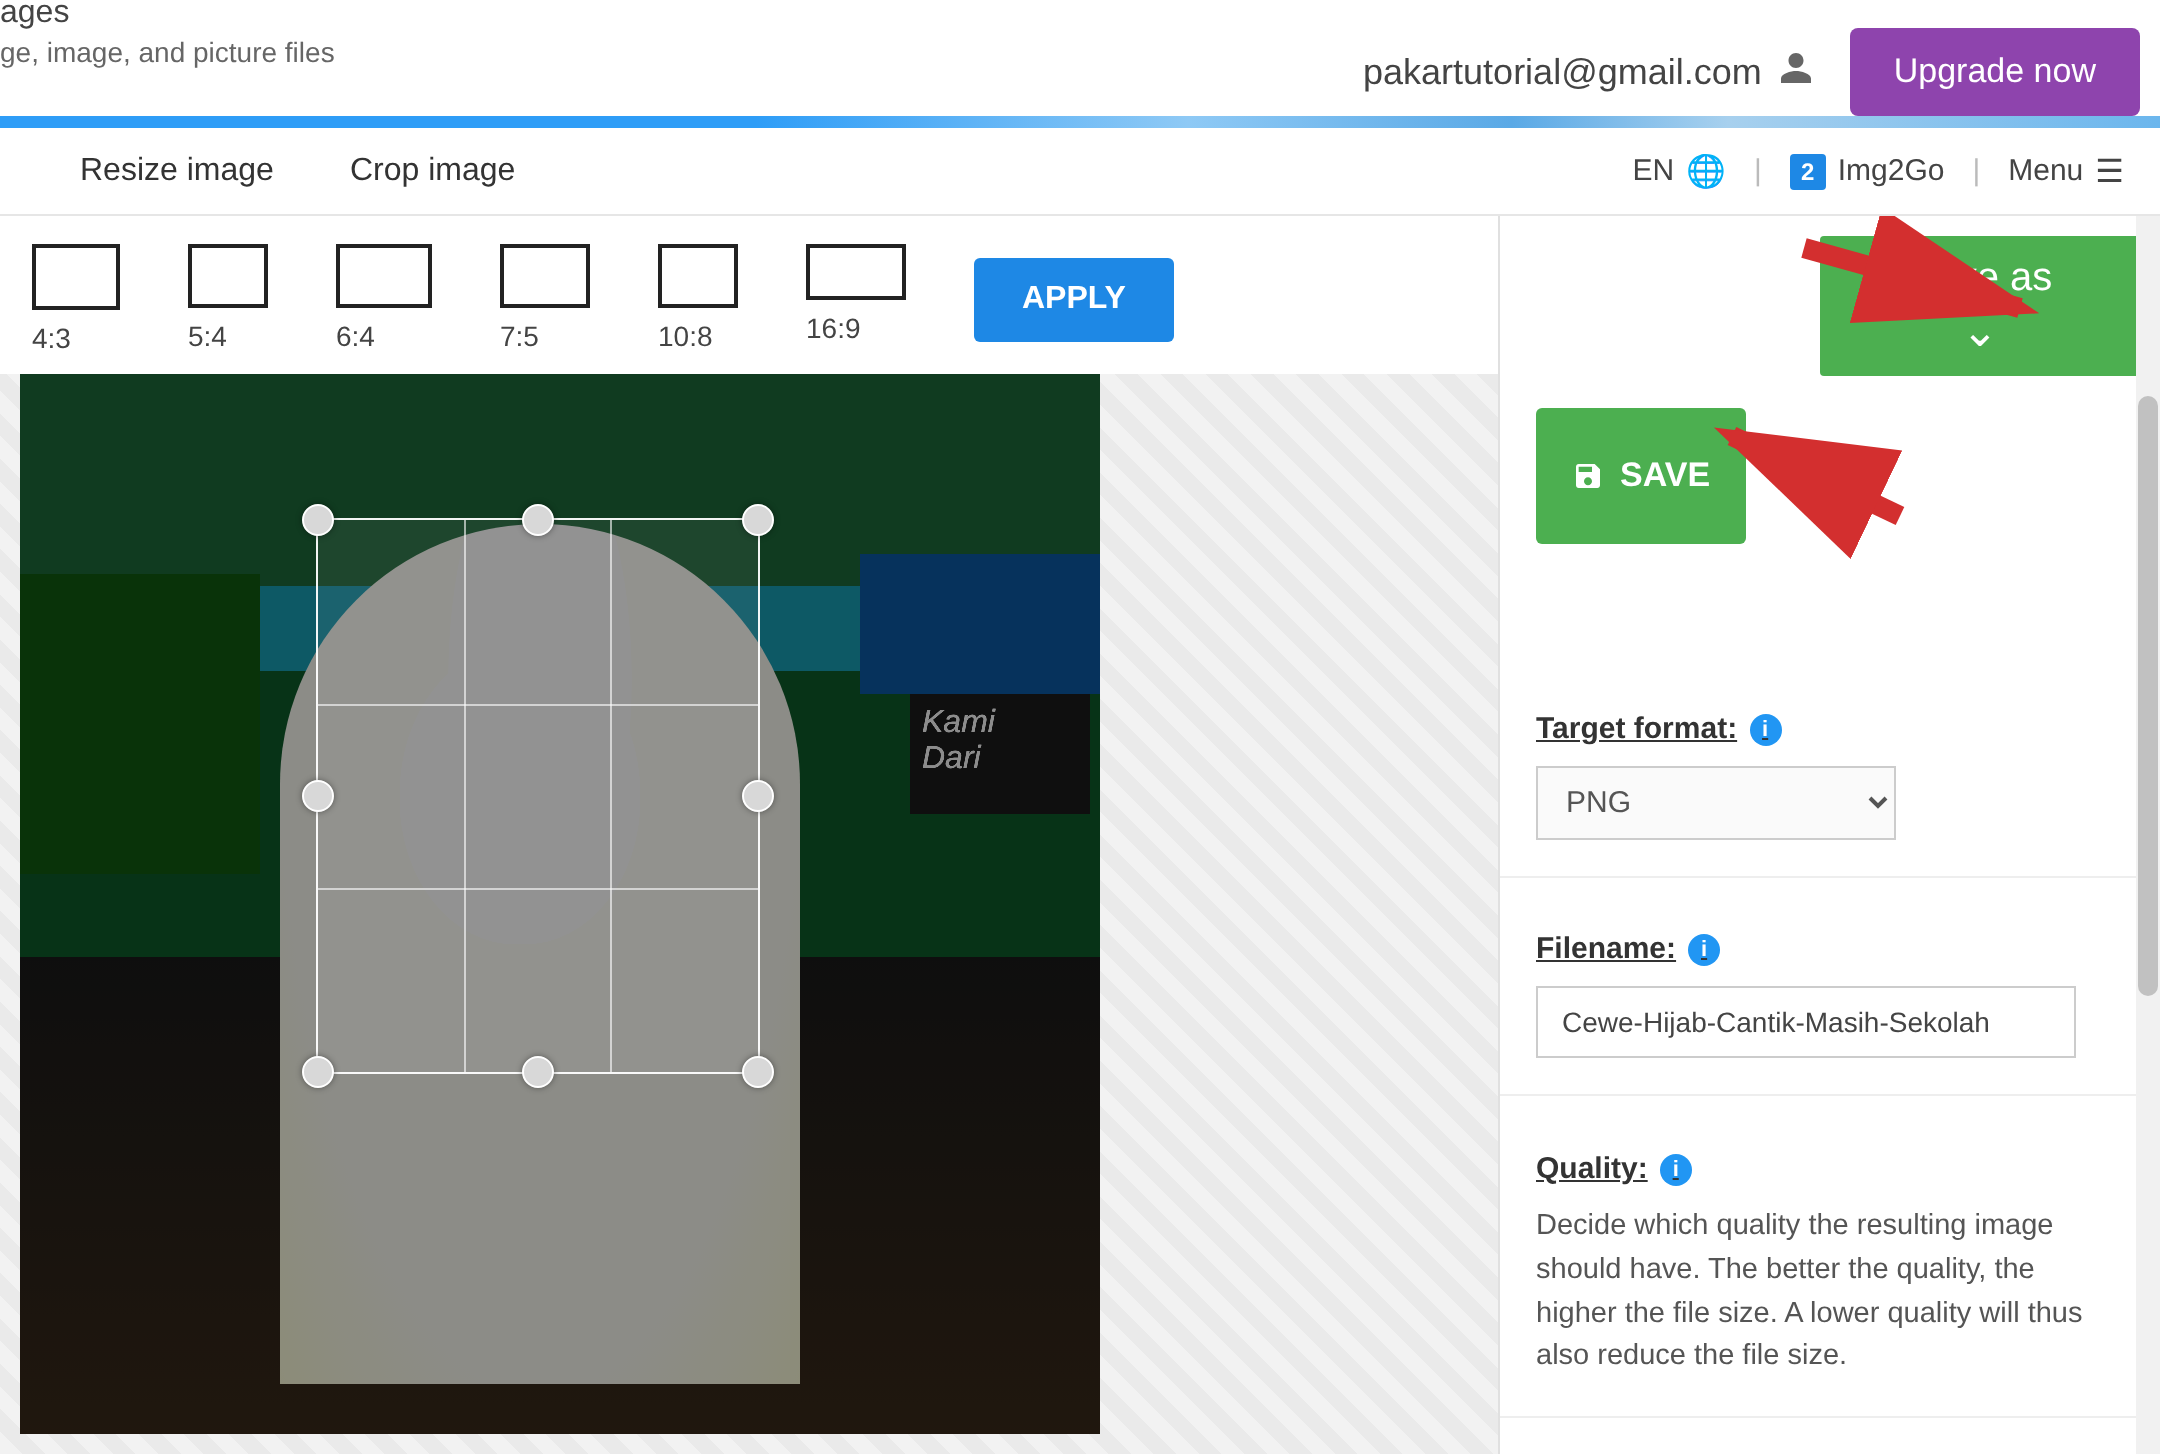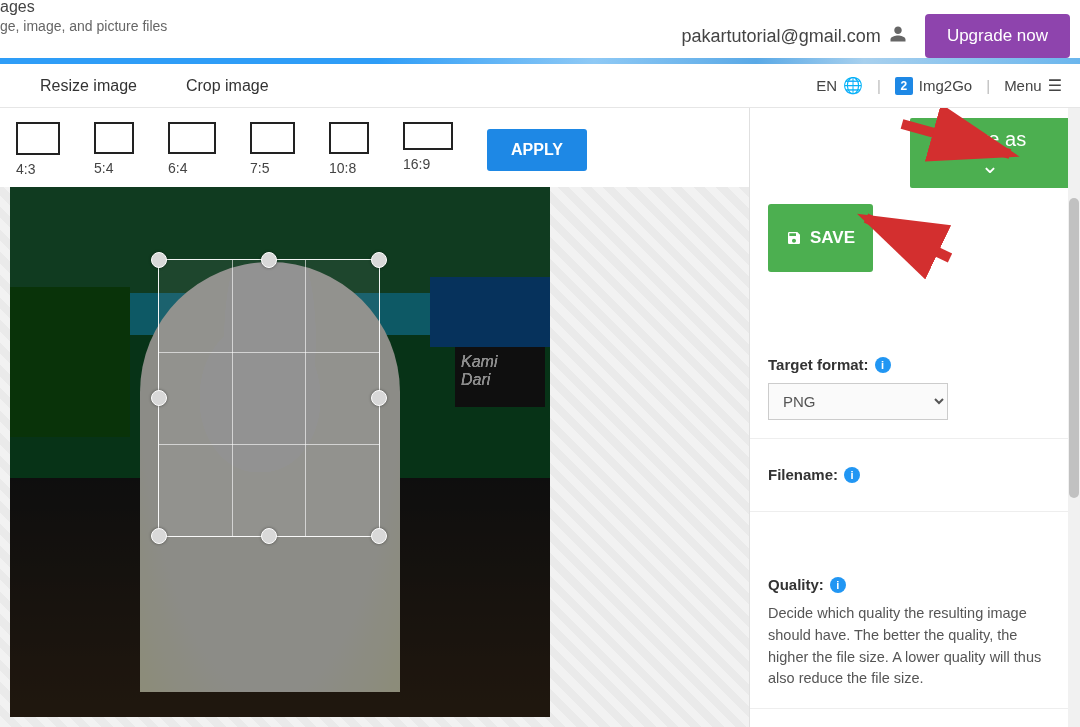--- a/index.html
+++ b/index.html
@@ -13,21 +13,21 @@
   .header-right { display: flex; align-items: center; gap: 18px; padding-top: 14px; }
   .user-email { font-size: 18px; color: #444; display: flex; align-items: center; gap: 8px; }
   .user-icon svg { width: 18px; height: 18px; fill: #666; }
   .upgrade-btn { background: #8e44ad; color: #fff; border: none; border-radius: 4px; padding: 12px 22px; font-size: 17px; cursor: pointer; }
 
   
   .divider { height: 6px; background: linear-gradient(90deg, #2e9df7 0%, #2e9df7 35%, #8ec9f5 55%, #5aa9e6 70%, #a7d0ee 80%, #6bb6ed 100%); }
 
   
   .nav-row { display: flex; justify-content: space-between; align-items: center; height: 44px; padding: 0 18px 0 40px; border-bottom: 1px solid #e6e6e6; }
-  .nav-left { display: flex; gap: 49px; align-items: center; }
+  .nav-left { display: flex; gap: 38px; align-items: center; }
   .nav-link { font-size: 16px; color: #333; cursor: pointer; }
   .nav-right { display: flex; align-items: center; gap: 14px; font-size: 15px; color: #444; }
   .nav-sep { color: #bbb; }
   .nav-item { display: flex; align-items: center; gap: 6px; cursor: pointer; }
   .globe-icon, .menu-icon { font-size: 16px; }
   .img2go-badge { display:inline-flex; align-items:center; justify-content:center; width:18px; height:18px; background:#1e88e5; color:#fff; font-size:12px; font-weight:bold; border-radius:2px; }
 
   
   .content { display: flex; height: calc(727px - 58px - 6px - 44px); }
   .left-pane { flex: 0 0 750px; display: flex; flex-direction: column; border-right: 1px solid #e0e0e0; }
@@ -73,21 +73,21 @@
   .save-btn { position:absolute; left:18px; top:96px; background:#4caf50; color:#fff; border:none; padding:24px 18px; font-size:17px; font-weight:600; display:flex; align-items:center; gap:8px; cursor:pointer; border-radius:3px;}
   .save-icon{width:16px;height:16px;}
 
   .panel { position:absolute; left:0; right:12px; }
   .panel-opt { top: 176px; border-top:1px solid #e3e3e3; border-bottom:1px solid #e3e3e3; background:#f7f7f7; padding:14px 18px;}
   .panel-opt h3{ font-size:20px; font-weight:600; color:#555;}
   .section { padding: 18px; border-bottom:1px solid #eee;}
   .sec-target { top: 230px; }
   .sec-filename { top: 340px; }
   .sec-quality { top: 450px; }
-  .field-label { font-size:15px; font-weight:600; color:#333; display:flex; align-items:center; gap:6px; margin-bottom:10px;}
+  .field-label { font-size:15px; font-weight:600; color:#333; display:flex; align-items:center; gap:6px; margin-bottom:10px;text-decoration:underline;}
   .info-icon { display:inline-flex; width:16px; height:16px; border-radius:50%; background:#2196f3; color:#fff; align-items:center; justify-content:center; font-size:11px; font-weight:bold;}
   .select-box { width: 180px; padding:8px 10px; font-size:15px; border:1px solid #ccc; background:#fafafa; color:#555;}
   .text-input { width: 270px; padding:9px 12px; font-size:14px; border:1px solid #ccc; color:#444;}
   .quality-desc { font-size:14.5px; color:#555; line-height:1.5; margin-top:6px;}
 
   .scrollbar { position:absolute; right:0; top:0; bottom:0; width:12px; background:#f1f1f1;}
   .scroll-thumb{ position:absolute; right:1px; top:90px; width:10px; height:300px; background:#c1c1c1; border-radius:5px;}
 
   
   .arrow { position:absolute; pointer-events:none; }
@@ -241,20 +241,21 @@
       <select class="select-box">
         <option>PNG</option>
       </select>
     </div>
 
     <div class="panel section sec-filename">
       <div class="field-label">
         <span>Filename:</span>
         <span class="info-icon">i</span>
       </div>
+      <input class="text-input" value="Cewe-Hijab-Cantik-Masih-Sekolah" style="">
     </div>
 
     <div class="panel section sec-quality">
       <div class="field-label">
         <span>Quality:</span>
         <span class="info-icon">i</span>
       </div>
       <p class="quality-desc">Decide which quality the resulting image should have. The better the quality, the higher the file size. A lower quality will thus also reduce the file size.</p>
     </div>
 

